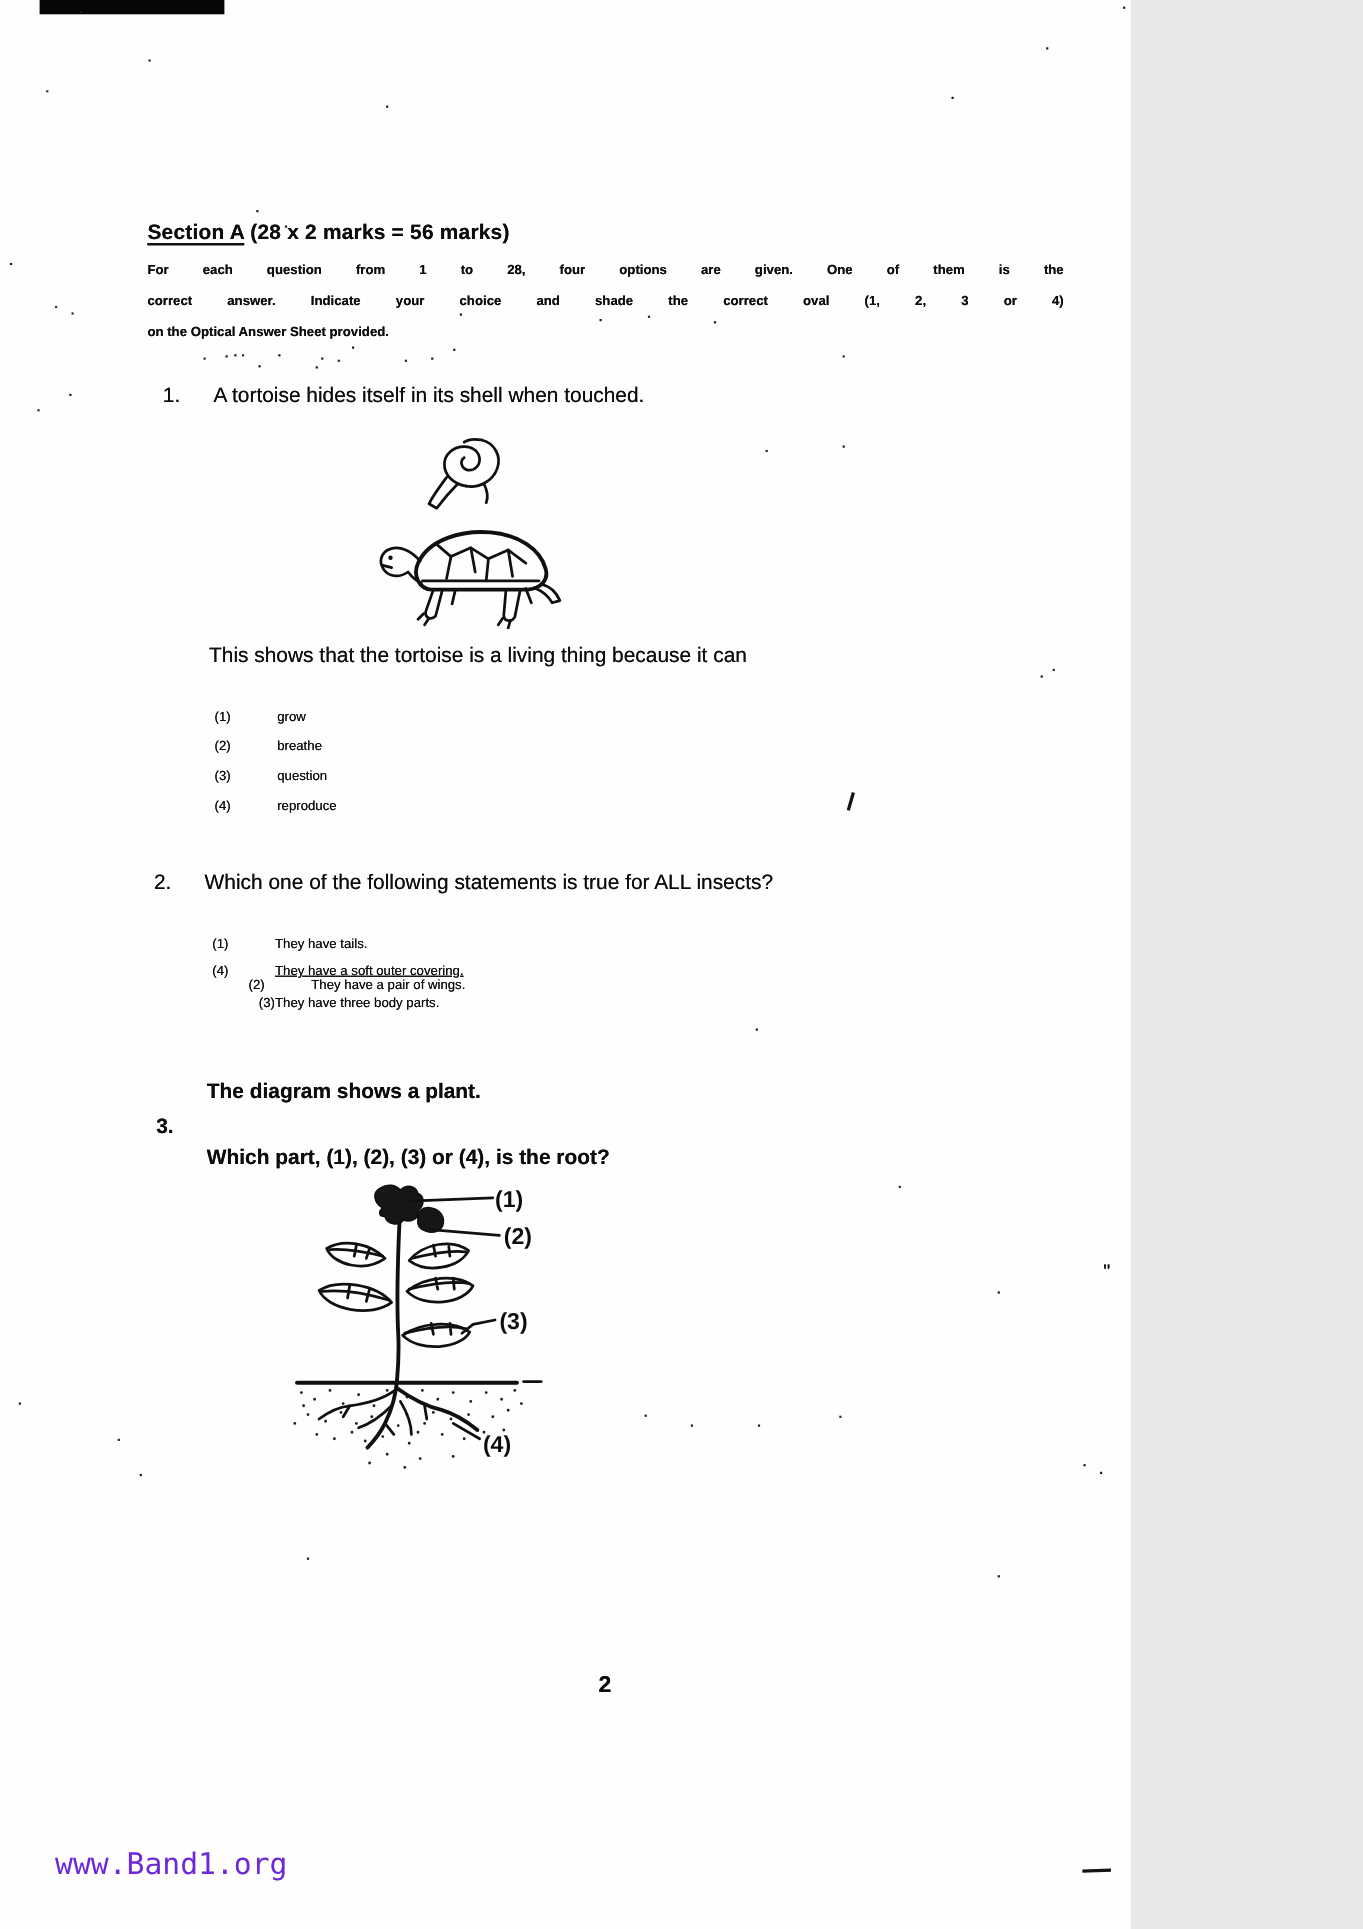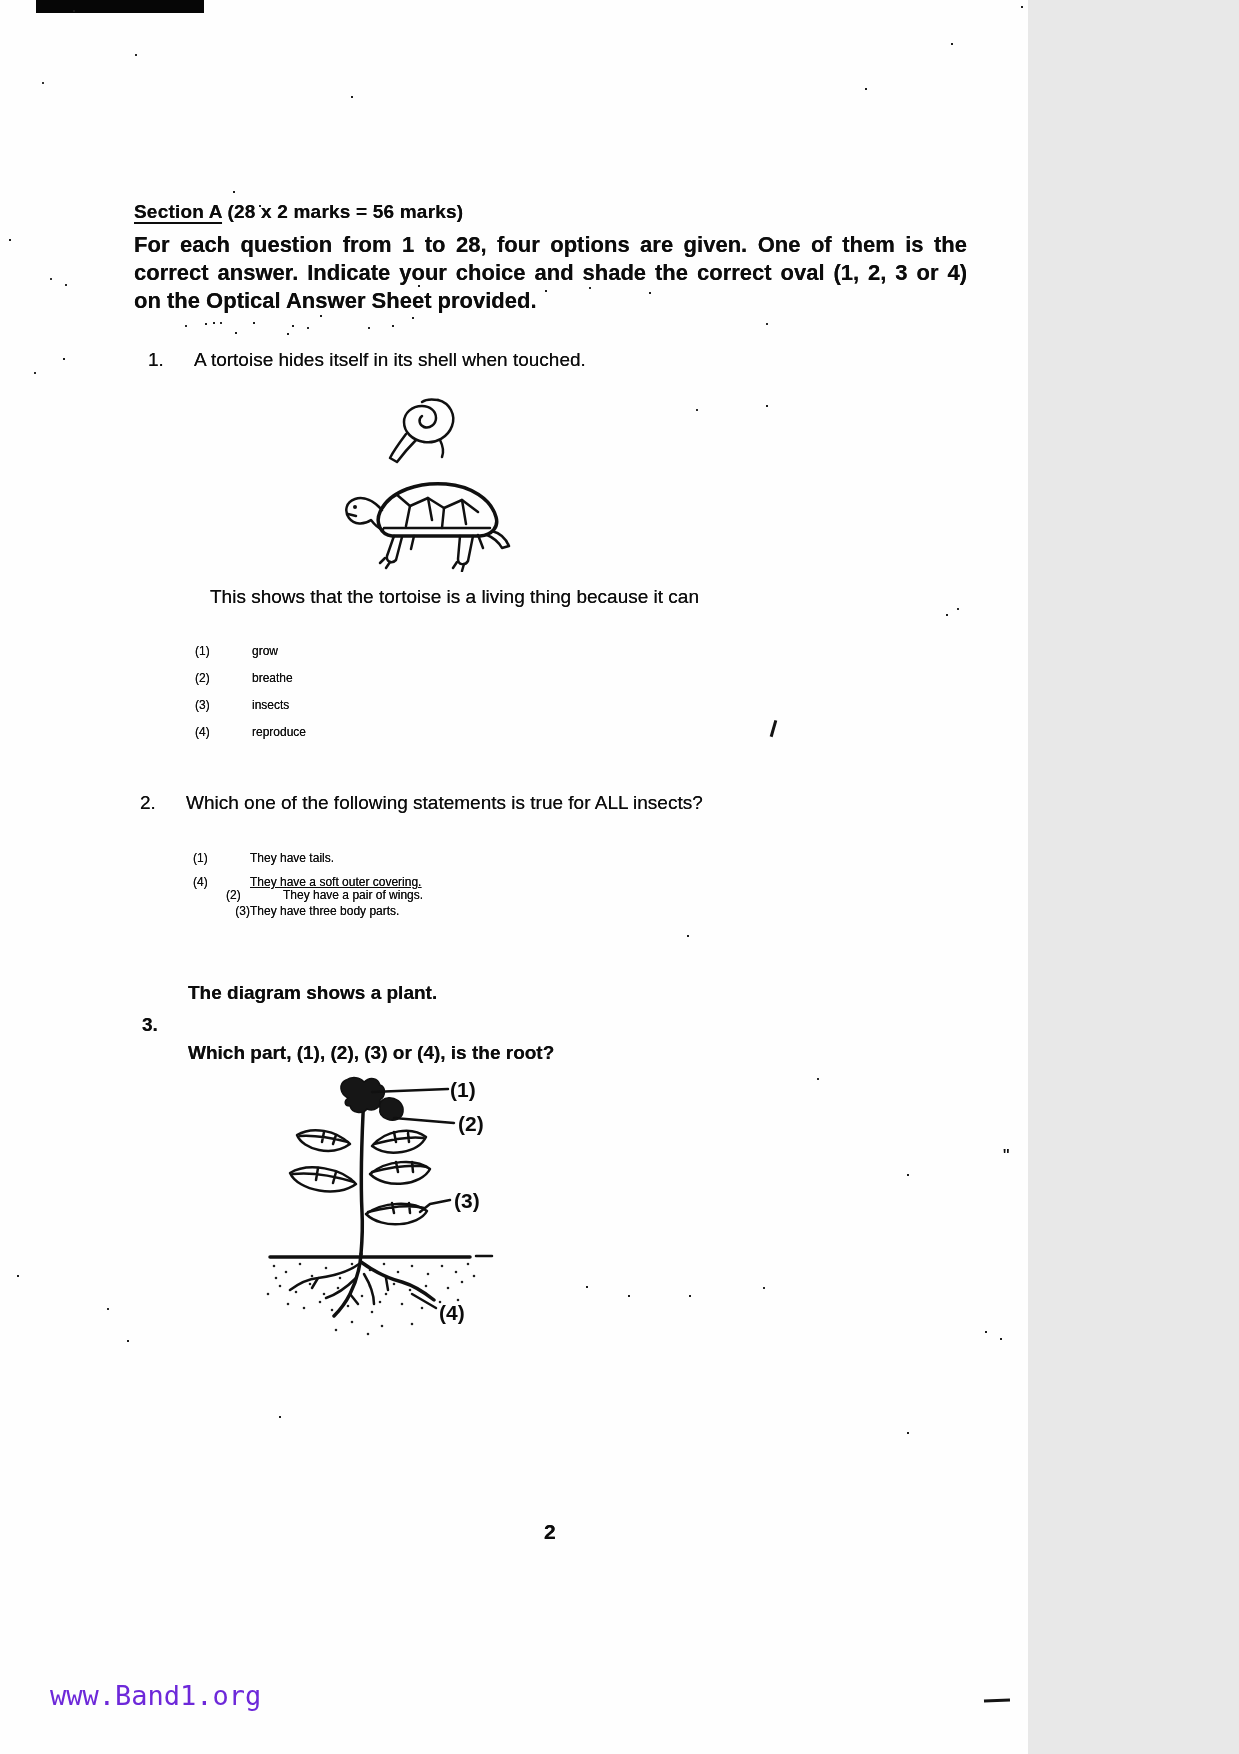--- a/index.html
+++ b/index.html
@@ -38,21 +38,21 @@
       1021px 6px 0 0 #1c1c1c, 766px 323px 0 0 #2a2a2a, 649px 292px 0 0 #1c1c1c,
       545px 290px 0 0 #1c1c1c, 589px 287px 0 0 #2a2a2a, 418px 285px 0 0 #1c1c1c;
   }
   .dash { position:absolute; background:#141414; height:2px; }
   .stray-slash { position:absolute; left:772px; top:720px; width:2.5px; height:17px;
                  background:#141414; transform:rotate(16deg); }
 
   .section-header { left:134px; top:201px; letter-spacing:.2px; }
   .section-header .u { text-decoration:underline; text-decoration-thickness:2px; text-underline-offset:4px; }
   .instructions { position:absolute; left:134px; top:231px; width:833px;
-    font-size:22px; font-weight:bold; line-height:28px;
+    font-size:12px; font-weight:bold; line-height:28px;
     text-shadow:0 0 .6px rgba(10,10,10,.85); }
   .jline { text-align:justify; text-align-last:justify; }
 
   .opt { position:absolute; font-size:12px; white-space:nowrap;
          text-shadow:0 0 .6px rgba(10,10,10,.85); }
   .opt .opt-label { display:inline-block; width:57px; }
 
   .illu { position:absolute; }
   .illu svg { display:block; }
   svg .ln { fill:none; stroke:#101010; stroke-width:2.5; stroke-linecap:round; stroke-linejoin:round; }
@@ -106,25 +106,25 @@
       <path class="ln" d="M44,54 L150,54"></path>
       <path class="ln" d="M54,62 L47,82 C46,88 52,90 56,86 L62,63"></path>
       <path class="ln" d="M45,84 l-5,5 M50,88 l-4,6"></path>
       <path class="ln" d="M120,62 L118,85 C118,91 125,92 128,87 L133,62"></path>
       <path class="ln" d="M117,88 l-4,6 M124,90 l-2,7"></path>
       <path class="ln" d="M74,62 l-3,13 M138,61 l5,13"></path>
       <path class="ln" d="M152,57 C160,59 166,65 169,72 L162,74 C158,67 152,63 147,61"></path>
     </svg>
   </div>
 
-  <div class="txt" style="left:190px; top:586px;margin-left:20px;">This shows that the tortoise is a living thing because it can</div>
+  <div class="txt" style="left:190px; top:586px;">This shows that the tortoise is a living thing because it can</div>
 
   <div class="opt" style="left:195px; top:644px;"><span class="opt-label">(1)</span><span>grow</span></div>
   <div class="opt" style="left:195px; top:671px;"><span class="opt-label">(2)</span><span>breathe</span></div>
-  <div class="opt" style="left:195px; top:698px;"><span class="opt-label">(3)</span><span>insects</span></div>
+  <div class="opt" style="left:195px; top:698px;"><span class="opt-label">(3)</span><span>question</span></div>
   <div class="opt" style="left:195px; top:725px;"><span class="opt-label">(4)</span><span>reproduce</span></div>
 
   <div class="stray-slash"></div>
 
   <div class="txt" style="left:140px; top:792px;">2.</div>
   <div class="txt" style="left:186px; top:792px;">Which one of the following statements is true for ALL insects?</div>
 
   <div class="opt" style="left:193px; top:851px;"><span class="opt-label">(1)</span><span>They have tails.</span></div>
   <div class="opt" style="left:193px; top:888px;margin-left:33px;"><span class="opt-label">(2)</span><span>They have a pair of wings.</span></div>
   <div class="opt" style="left:193px; top:904px;text-align:right;"><span class="opt-label">(3)</span><span>They have three body parts.</span></div>

